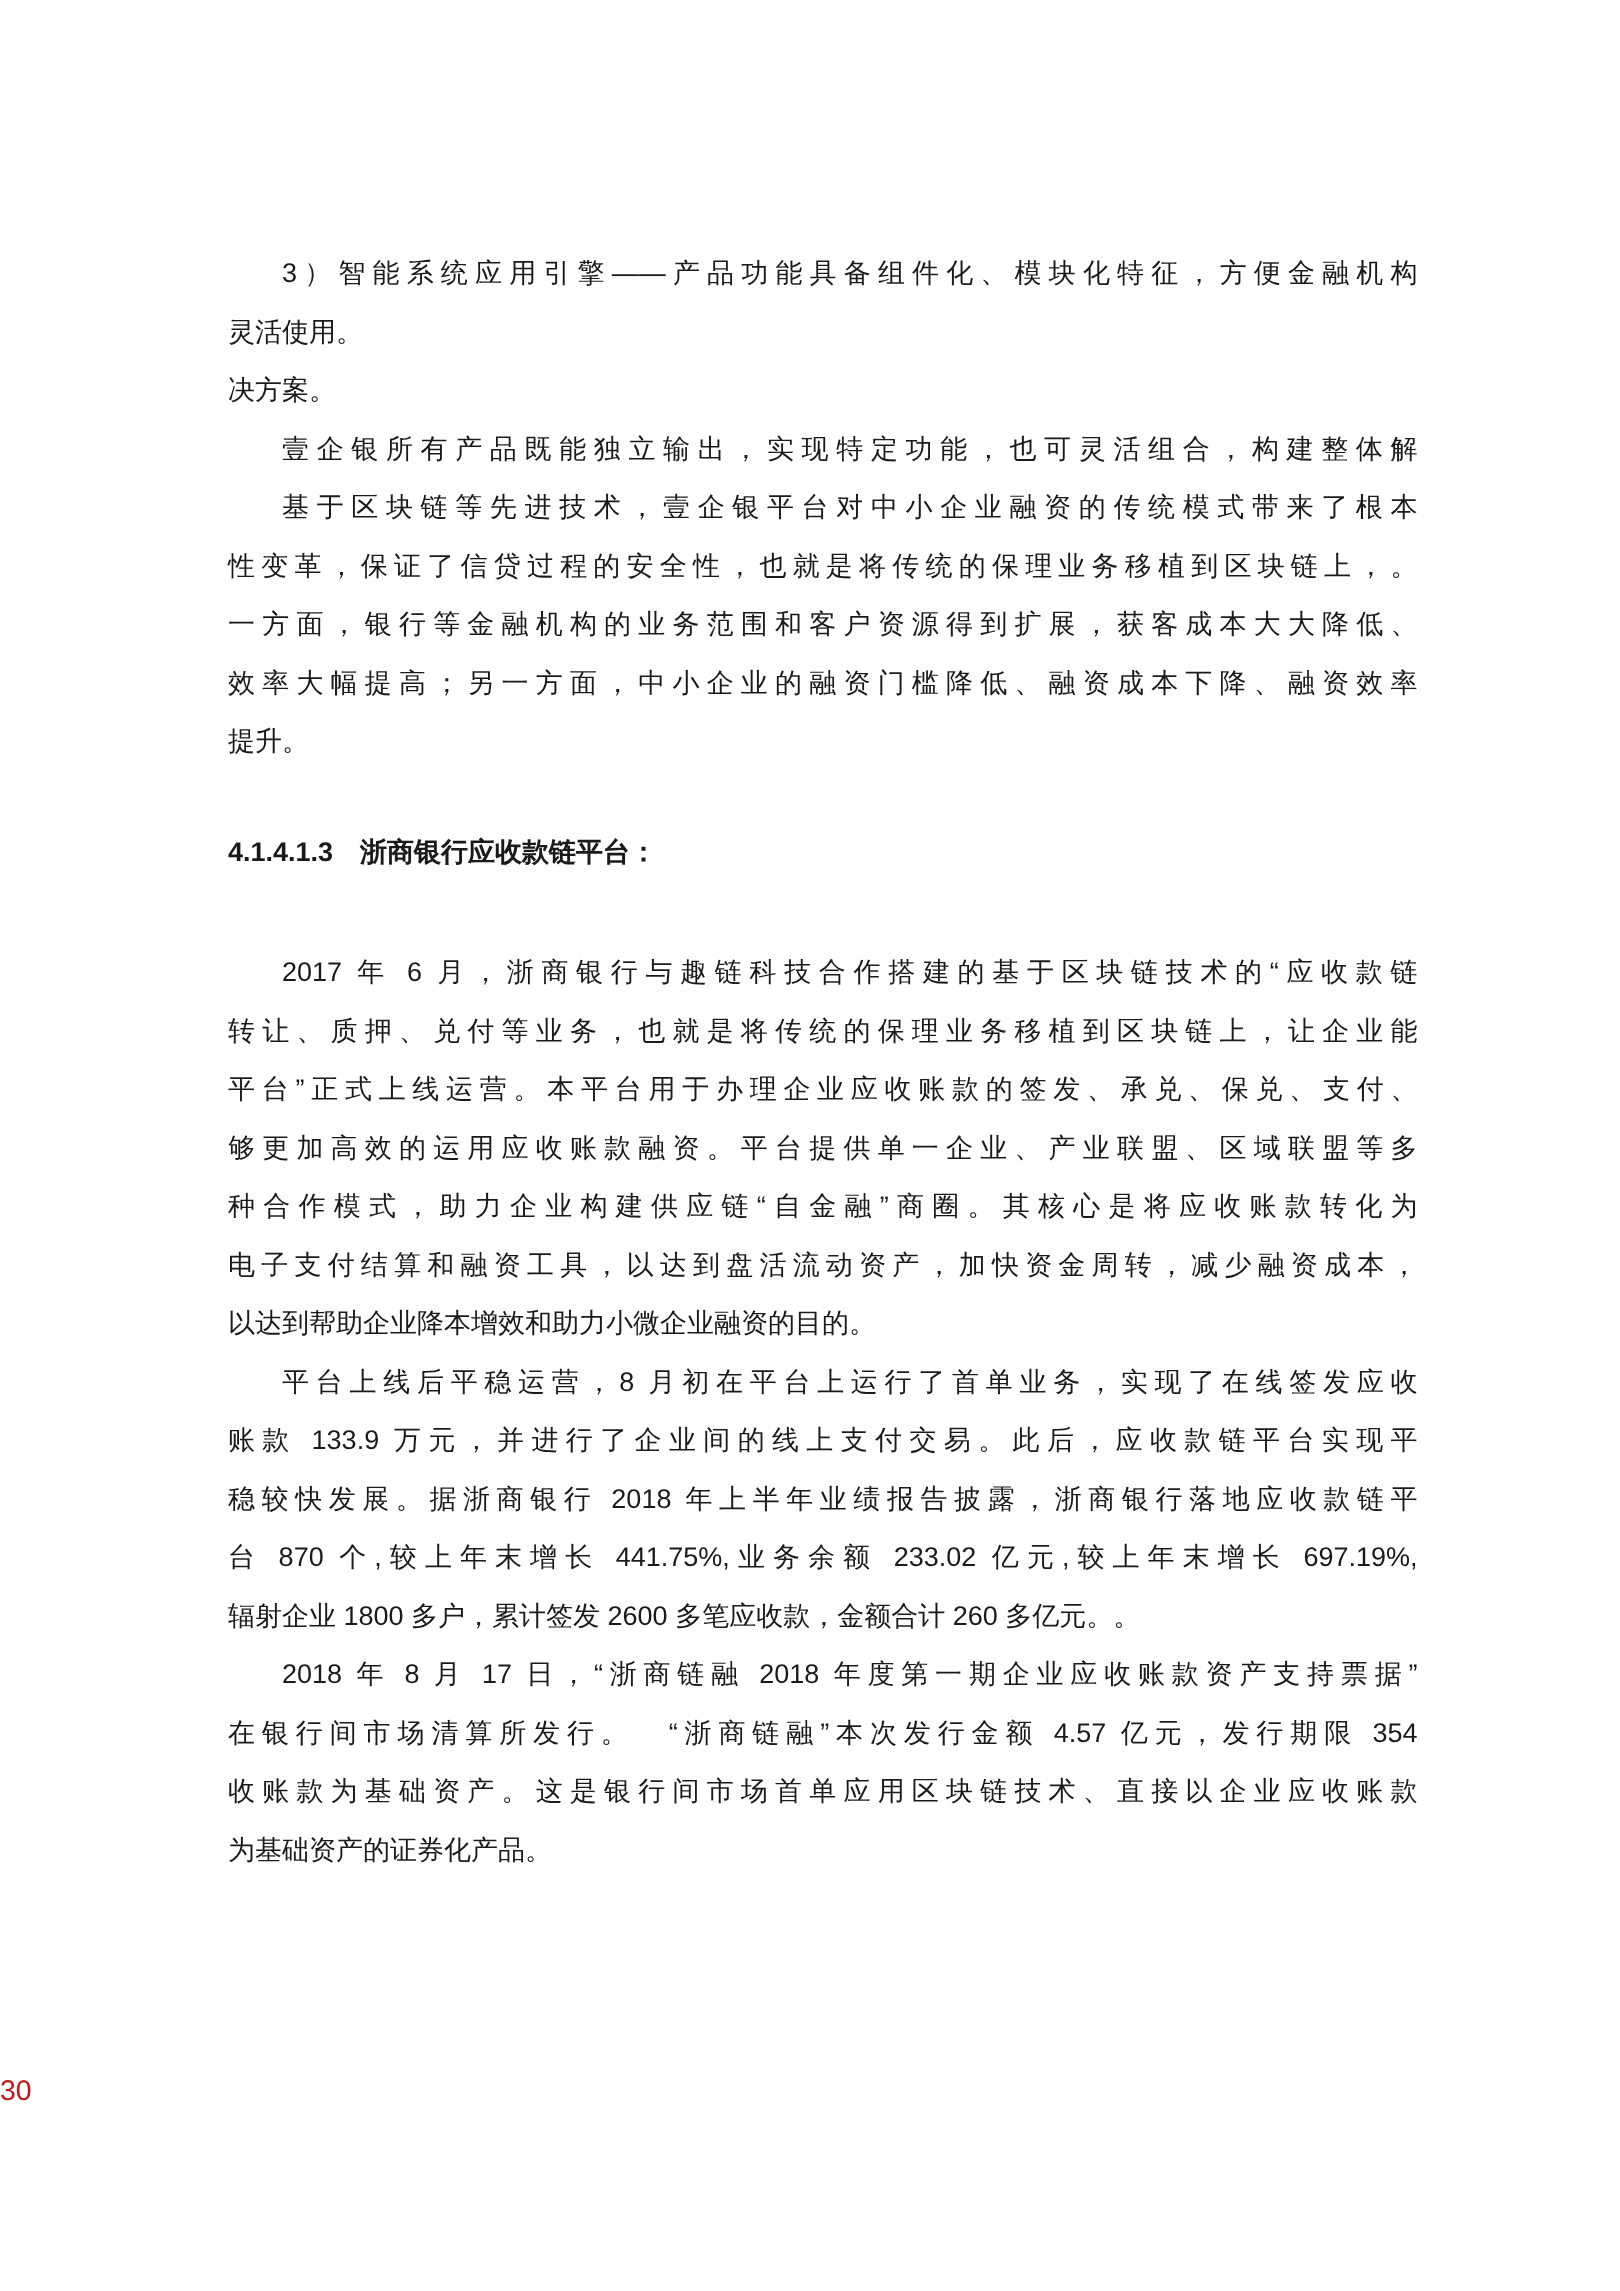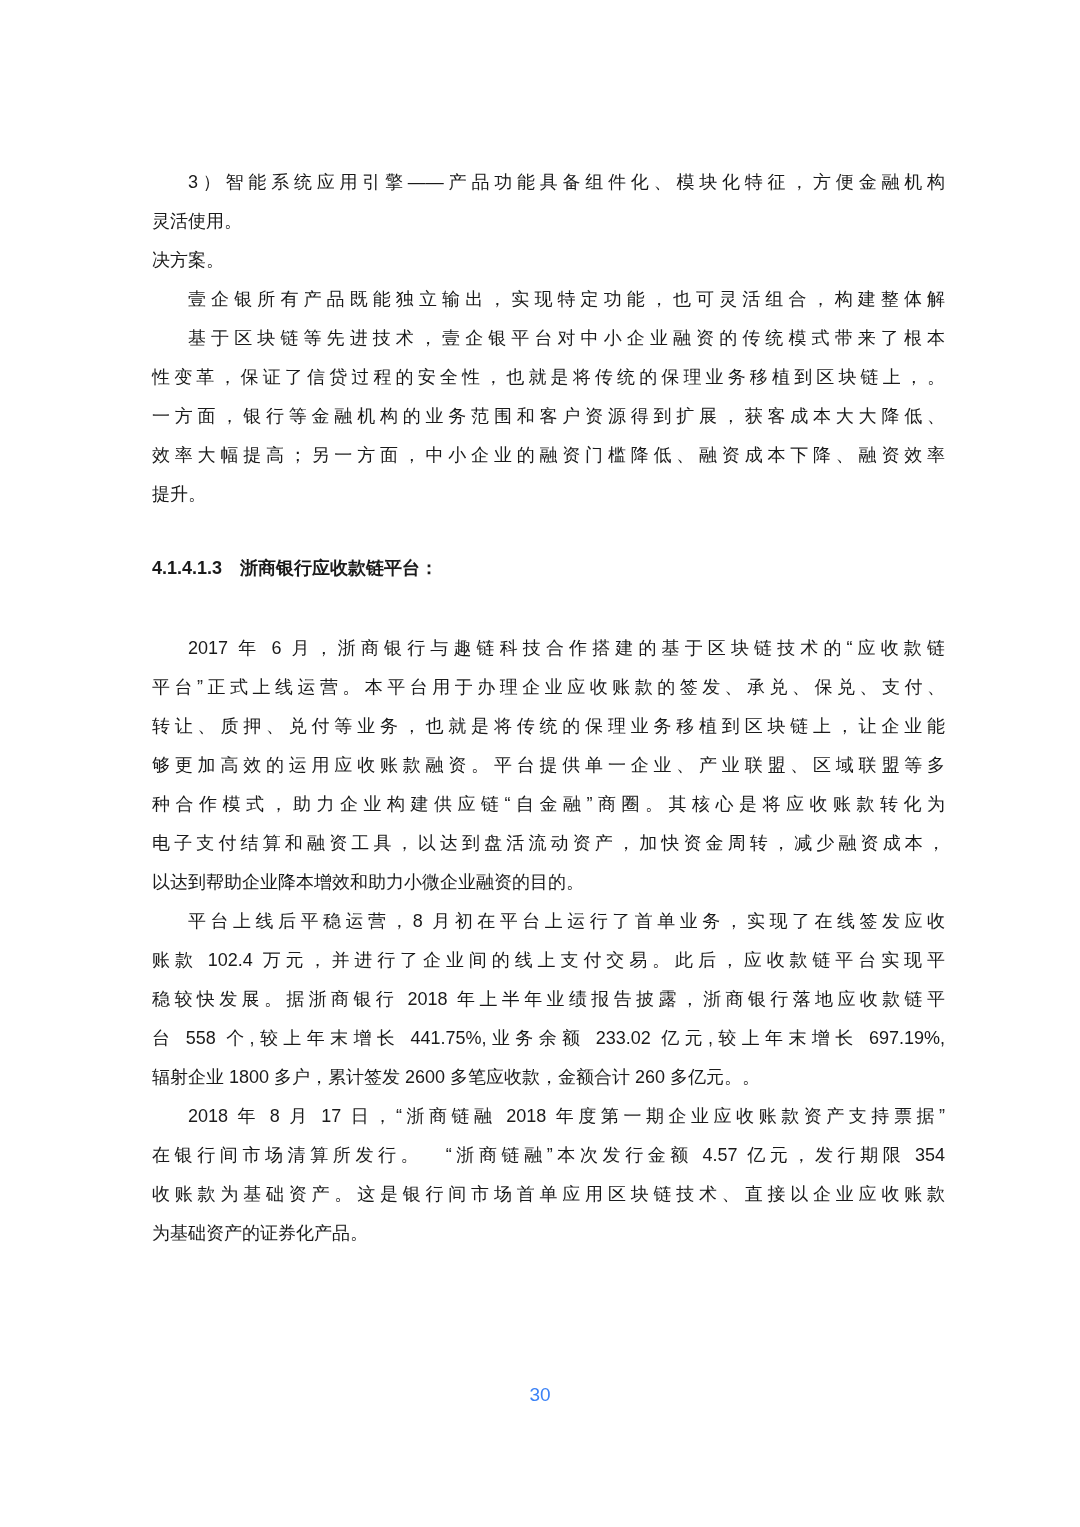--- a/index.html
+++ b/index.html
@@ -34,24 +34,23 @@
     line-height: 39px;
     margin: 35px 0 41px 0;
     white-space: nowrap;
   }
   .heading-title { margin-left: 18px; }
   .page-number {
     position: absolute;
     left: 0;
     right: 0;
     top: 1382px;
-    text-align: center;
     font-size: 19px;
     line-height: 26px;
-    color: #3b82f6;
+    color: #b91c1c;
   }
 </style>
 </head>
 <body>
 
 <div class="doc">
     <div class="para">
       <div class="line first">3）智能系统应用引擎——产品功能具备组件化、模块化特征，方便金融机构</div>
       <div class="line last">灵活使用。</div>
     </div>
@@ -62,32 +61,32 @@
     <div class="para">
       <div class="line first">基于区块链等先进技术，壹企银平台对中小企业融资的传统模式带来了根本</div>
       <div class="line">性变革，保证了信贷过程的安全性，也就是将传统的保理业务移植到区块链上，。</div>
       <div class="line">一方面，银行等金融机构的业务范围和客户资源得到扩展，获客成本大大降低、</div>
       <div class="line">效率大幅提高；另一方面，中小企业的融资门槛降低、融资成本下降、融资效率</div>
       <div class="line last">提升。</div>
     </div>
     <div class="heading"><span class="heading-num">4.1.4.1.3</span><span class="heading-title">浙商银行应收款链平台：</span></div>
     <div class="para">
       <div class="line first">2017 年 6 月，浙商银行与趣链科技合作搭建的基于区块链技术的“应收款链</div>
+      <div class="line">转让、质押、兑付等业务，也就是将传统的保理业务移植到区块链上，让企业能</div>
       <div class="line">平台”正式上线运营。本平台用于办理企业应收账款的签发、承兑、保兑、支付、</div>
-      <div class="line">转让、质押、兑付等业务，也就是将传统的保理业务移植到区块链上，让企业能</div>
       <div class="line">够更加高效的运用应收账款融资。平台提供单一企业、产业联盟、区域联盟等多</div>
       <div class="line">种合作模式，助力企业构建供应链“自金融”商圈。其核心是将应收账款转化为</div>
       <div class="line">电子支付结算和融资工具，以达到盘活流动资产，加快资金周转，减少融资成本，</div>
       <div class="line last">以达到帮助企业降本增效和助力小微企业融资的目的。</div>
     </div>
     <div class="para">
       <div class="line first">平台上线后平稳运营，8 月初在平台上运行了首单业务，实现了在线签发应收</div>
-      <div class="line">账款 102.4 万元，并进行了企业间的线上支付交易。此后，应收款链平台实现平</div>
+      <div class="line">账款 133.9 万元，并进行了企业间的线上支付交易。此后，应收款链平台实现平</div>
       <div class="line">稳较快发展。据浙商银行 2018 年上半年业绩报告披露，浙商银行落地应收款链平</div>
-      <div class="line">台 558 个,较上年末增长 441.75%,业务余额 233.02 亿元,较上年末增长 697.19%,</div>
+      <div class="line">台 870 个,较上年末增长 441.75%,业务余额 233.02 亿元,较上年末增长 697.19%,</div>
       <div class="line last">辐射企业 1800 多户，累计签发 2600 多笔应收款，金额合计 260 多亿元。。</div>
     </div>
     <div class="para">
       <div class="line first">2018 年 8 月 17 日，“浙商链融 2018 年度第一期企业应收账款资产支持票据”</div>
       <div class="line">在银行间市场清算所发行。　“浙商链融”本次发行金额 4.57 亿元，发行期限 354</div>
       <div class="line">收账款为基础资产。这是银行间市场首单应用区块链技术、直接以企业应收账款</div>
       <div class="line last">为基础资产的证券化产品。</div>
     </div>
   </div>
 

